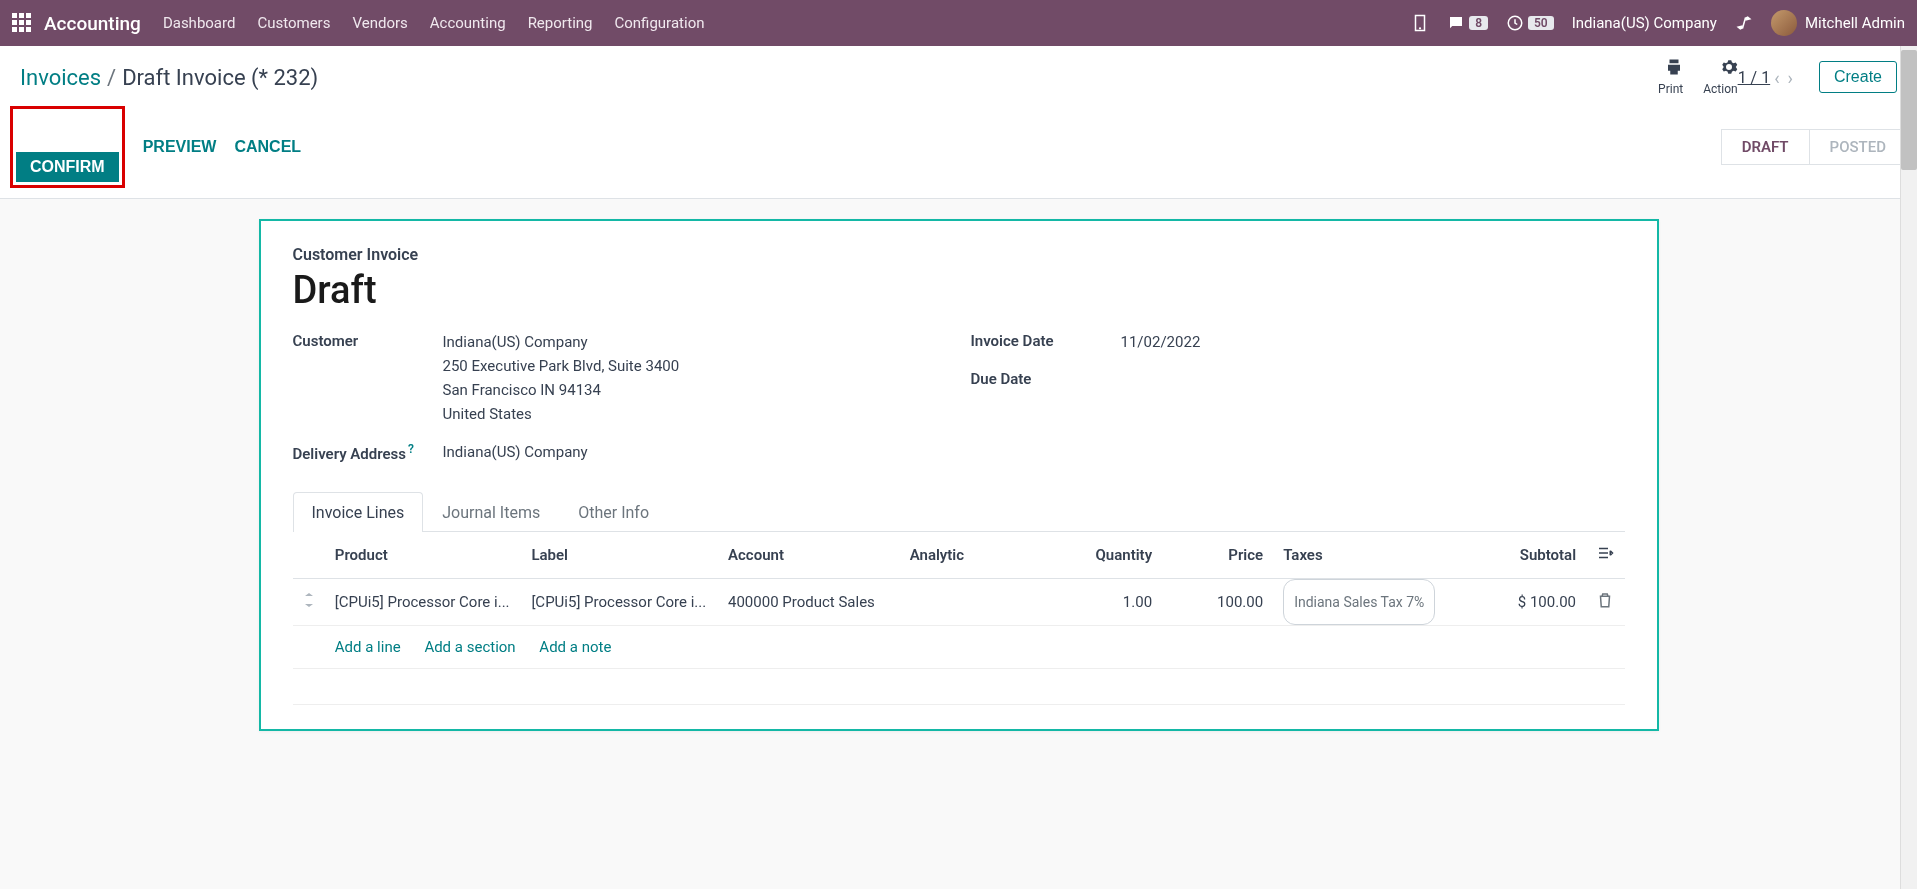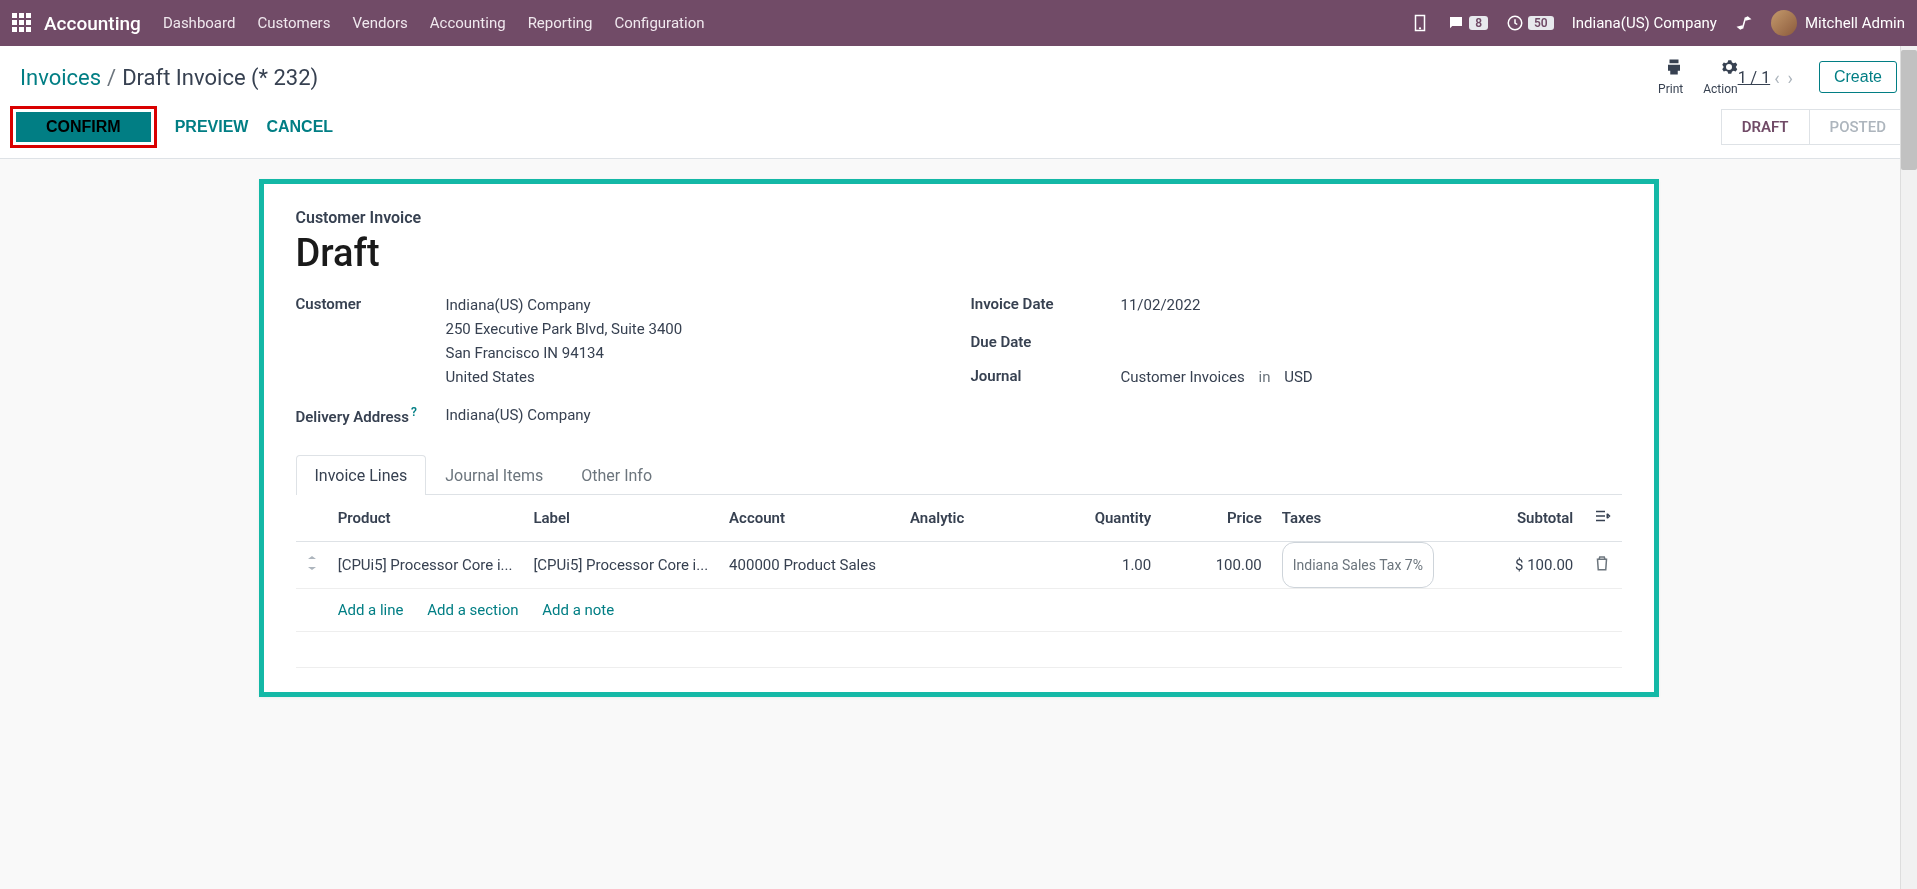--- a/index.html
+++ b/index.html
@@ -65,42 +65,42 @@
   display: flex;
   align-items: center;
   border-bottom: 1px solid #dee2e6;
 }
 .actionbar .highlight-box {
   border: 3px solid #d90000;
   padding: 3px;
   display: inline-block;
 }
 .actionbar .btn-confirm {
-  background: #017e84; color: #000000; border: none; padding: 6px 30px; font-size: 16px; font-weight: 600;
-  cursor: pointer; text-transform: uppercase;
+  background: #017e84; color: #ffffff; border: none; padding: 6px 14px; font-size: 16px; font-weight: 600;
+  cursor: pointer; text-transform: uppercase; margin-top: 40px;
 }
 .actionbar .btn-secondary {
   color: #017e84; font-size: 16px; font-weight: 600; cursor: pointer; margin-left: 18px; text-transform: uppercase;
   background: none; border: none;
 }
 .actionbar .spacer { flex: 1; }
 .statusbar { display: flex; align-items: center; }
 .status-step {
   padding: 8px 20px; font-size: 15px; font-weight: 500; color: #adb5bd; position:relative; cursor:pointer;
   border: 1px solid #dee2e6; border-left:none; background:#fff;
 }
 .status-step.active { color: #714b67; font-weight: 600; }
 .status-step.first::before {
   content:''; position:absolute; left:-1px; top:-1px; bottom:-1px; width:1px; background:#dee2e6;
 }
 
 
 .form-wrap { padding: 20px 0; display: flex; justify-content: center; }
 .sheet {
-  width: 1400px; background: #fff; border: 5px solid #14b8a6; padding: 24px 32px; box-shadow: 0 1px 3px rgba(0,0,0,.05);
+  width: 1400px; background: #fff; border: 2px solid #14b8a6; padding: 24px 32px; box-shadow: 0 1px 3px rgba(0,0,0,.05);
 }
 .sheet .badge-title { font-size: 16px; font-weight: 600; color: #374151; margin-bottom: 4px; }
 .sheet h1 { font-size: 38px; font-weight: 500; color: #1a1a1a; margin-bottom: 18px; }
 .form-cols { display: flex; gap: 24px; }
 .col { flex: 1; }
 .field-row { display: flex; margin-bottom: 14px; align-items: flex-start; }
 .field-label { width: 150px; font-weight: 600; color: #374151; font-size: 15px; padding-top: 2px; }
 .field-val { flex: 1; color: #374151; font-size: 15px; line-height: 1.6; }
 .help-q { color: #017e84; font-size: 12px; vertical-align: super; margin-left: 2px; }
 .inline-or { color: #6c757d; margin: 0 10px; font-size: 15px; }
@@ -250,28 +250,20 @@
         </div>
       </div>
 
       <div class="col">
         <div class="field-row">
           <div class="field-label">Invoice Date</div>
           <div class="field-val">11/02/2022</div>
         </div>
         <div class="field-row">
           <div class="field-label">Due Date</div>
-        </div>
-        <div class="field-row">
-          <div class="field-label">Journal</div>
-          <div class="field-val">
-            <span>Customer Invoices</span>
-            <span class="inline-or">in</span>
-            <span>USD</span>
-          </div>
         </div>
       </div>
     </div>
 
     <div class="tabs">
       <div class="tab active">Invoice Lines</div>
       <div class="tab">Journal Items</div>
       <div class="tab">Other Info</div>
     </div>
 

